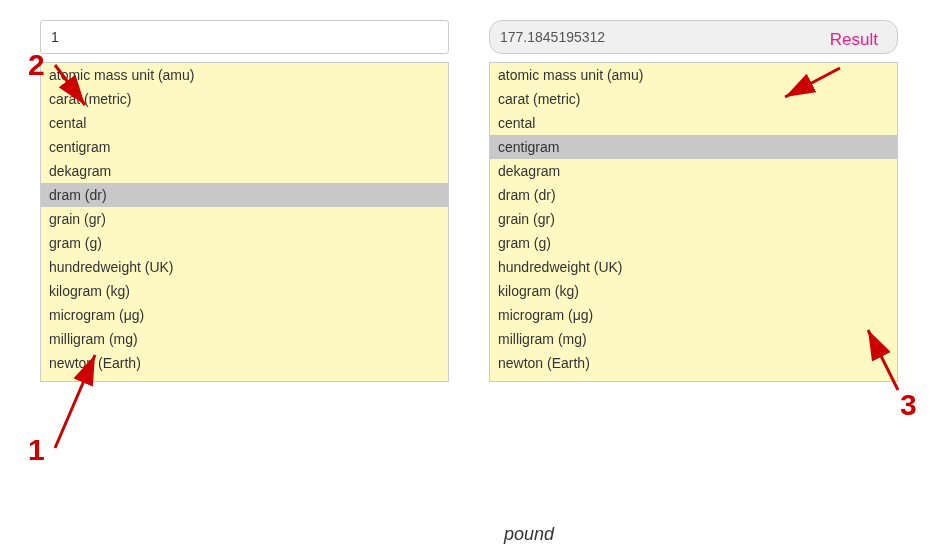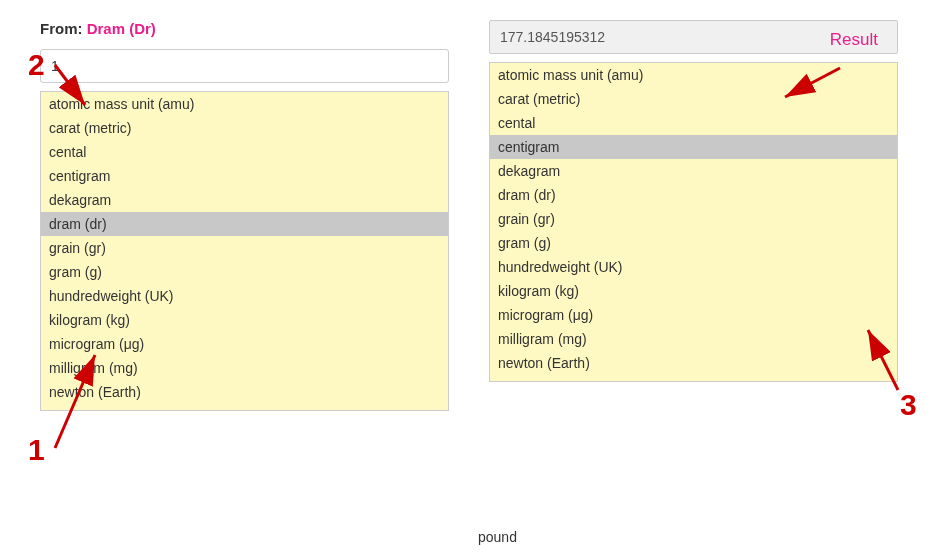--- a/index.html
+++ b/index.html
@@ -60,21 +60,21 @@
       font-size: 14px;
       color: #333;
       background: #fff;
       outline: none;
     }
 
     .result-field {
       width: 100%;
       padding: 8px 10px;
       border: 1px solid #ccc;
-      border-radius: 2px;
+      border-radius: 13px;
       font-size: 14px;
       color: #555;
       background: #f0f0f0;
     }
 
     .unit-list {
       width: 100%;
       height: 320px;
       border: 1px solid #ccc;
       overflow-y: scroll;
@@ -98,36 +98,32 @@
       position: absolute;
       top: 0; left: 0;
       width: 938px;
       height: 553px;
       pointer-events: none;
     }
 
     .bottom-note {
       position: absolute;
       bottom: 8px;
-      left: 478px;
-      font-size: 14px;
+      left: 504px;
+      font-size: 18px;
       color: #333;
+      font-style: italic;
     }
   </style>
 </head>
 <body>
 
 <div class="main-container">
 
   <div class="panel">
-    <div class="panel-header">
-      <span class="label">From:</span>
-      <span> </span>
-      <span class="unit-name">Dram (Dr)</span>
-    </div>
     <input type="text" class="input-field" value="1" style="">
     <div class="unit-list" id="from-list">
         <div class="unit-list-item">atomic mass unit (amu)</div>
         <div class="unit-list-item">carat (metric)</div>
         <div class="unit-list-item">cental</div>
         <div class="unit-list-item">centigram</div>
         <div class="unit-list-item">dekagram</div>
         <div class="unit-list-item selected">dram (dr)</div>
         <div class="unit-list-item">grain (gr)</div>
         <div class="unit-list-item">gram (g)</div>

